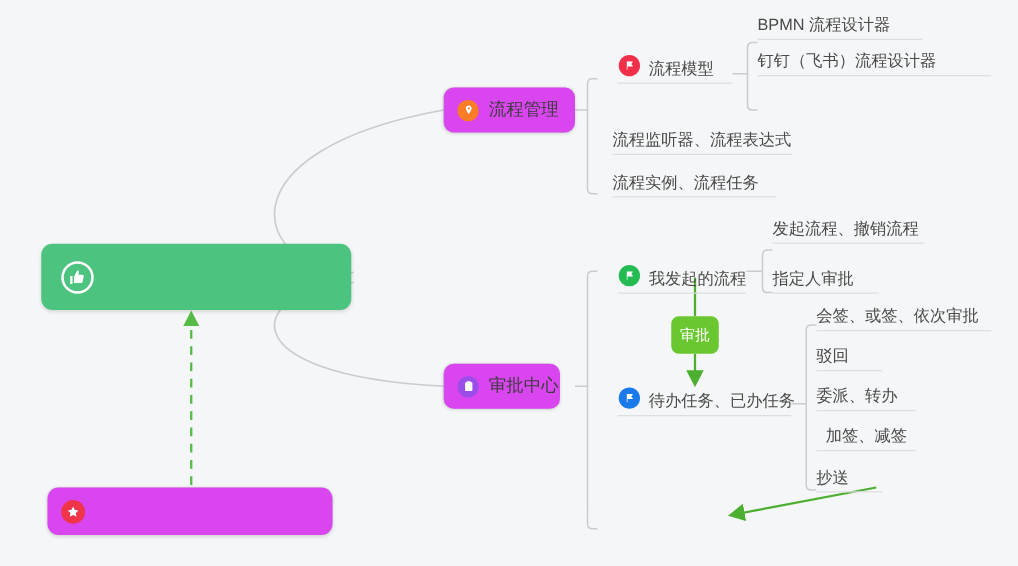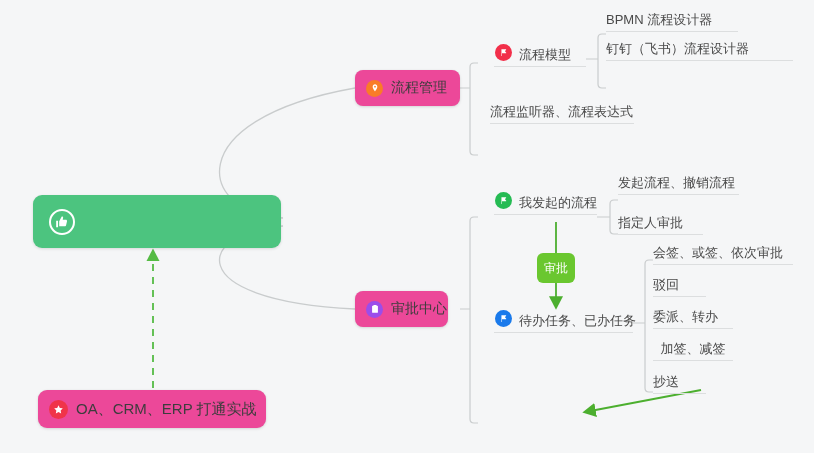--- a/index.html
+++ b/index.html
@@ -24,21 +24,21 @@
     position: absolute;
     left: 0; top: 0;
     width: 814px;
     height: 453px;
     pointer-events: none;
   }
 
   
   .card {
     position: absolute;
-    background: #ec4899;
+    background: #d946ef;
     border-radius: 8px;
     box-shadow: 0 1px 3px rgba(0,0,0,0.13), 0 0 1px rgba(0,0,0,0.08);
     display: flex;
     align-items: center;
     box-sizing: border-box;
   }
 
   
   #root-node {
     left: 33px;
@@ -201,21 +201,20 @@
       </svg>
     </span>
   </div>
 
   <div class="card" id="bottom-node">
     <span class="icon-circle ic-star">
       <svg class="star-glyph" width="11" height="11" viewBox="0 0 24 24" fill="#ffffff">
         <path d="M12 2.6l2.9 5.9 6.5.95-4.7 4.6 1.1 6.5-5.8-3.05-5.8 3.05 1.1-6.5-4.7-4.6 6.5-.95z"></path>
       </svg>
     </span>
-    <span class="bottom-label">OA、CRM、ERP 打通实战</span>
   </div>
 
   <div class="card branch" id="branch-process">
     <span class="icon-circle ic-sm ic-orange">
       <svg class="pin-glyph" width="10" height="10" viewBox="0 0 24 24" fill="#ffffff">
         <path d="M12 3.2c-3.1 0-5.6 2.5-5.6 5.6 0 4.2 5.6 11.1 5.6 11.1s5.6-6.9 5.6-11.1c0-3.1-2.5-5.6-5.6-5.6zm0 7.7a2.1 2.1 0 110-4.2 2.1 2.1 0 010 4.2z"></path>
       </svg>
     </span>
     <span class="branch-label">流程管理</span>
   </div>
@@ -235,31 +234,34 @@
 
   <div class="leaf" style="left:606px; top:12px; width:132px;">
     <span class="leaf-label">BPMN 流程设计器</span>
   </div>
 
 
   <div class="leaf" style="left:490px; top:104px; width:144px;">
     <span class="leaf-label">流程监听器、流程表达式</span>
   </div>
 
+  <div class="leaf" style="left:490px; top:138px; width:131px;">
+    <span class="leaf-label">流程实例、流程任务</span>
+  </div>
 
   <div class="card branch" id="branch-approve">
     <span class="icon-circle ic-sm ic-purple">
       <svg class="doc-glyph" width="10" height="10" viewBox="0 0 24 24" fill="#ffffff">
         <path d="M9 2.4h6a1 1 0 011 1v.8h1.6c.8 0 1.4.6 1.4 1.4v14c0 .8-.6 1.4-1.4 1.4H6.4C5.6 21 5 20.4 5 19.6v-14c0-.8.6-1.4 1.4-1.4H8v-.8a1 1 0 011-1zm-1.3 7h8.6v1.6H7.7zm0 3.6h8.6v1.6H7.7zm0 3.6h5.6v1.6H7.7z"></path>
       </svg>
     </span>
     <span class="branch-label">审批中心</span>
   </div>
 
-  <div class="leaf has-icon" style="left:494px; top:192px; width:103px;justify-content:center;">
+  <div class="leaf has-icon" style="left:494px; top:212px; width:103px;justify-content:center;">
     <span class="icon-circle ic-sm ic-green">
       <svg class="flag-glyph" width="9" height="9" viewBox="0 0 24 24" fill="#ffffff">
         <path d="M6.5 3h12.2c.7 0 1.1.8.6 1.3L16 8.4l3.3 4.1c.5.6.1 1.4-.6 1.4H8v7.1H6.5z"></path>
       </svg>
     </span>
     <span class="leaf-label">我发起的流程</span>
   </div>
 
   <div class="leaf" style="left:618px; top:175px; width:121px;text-align:right;">
     <span class="leaf-label">发起流程、撤销流程</span>

